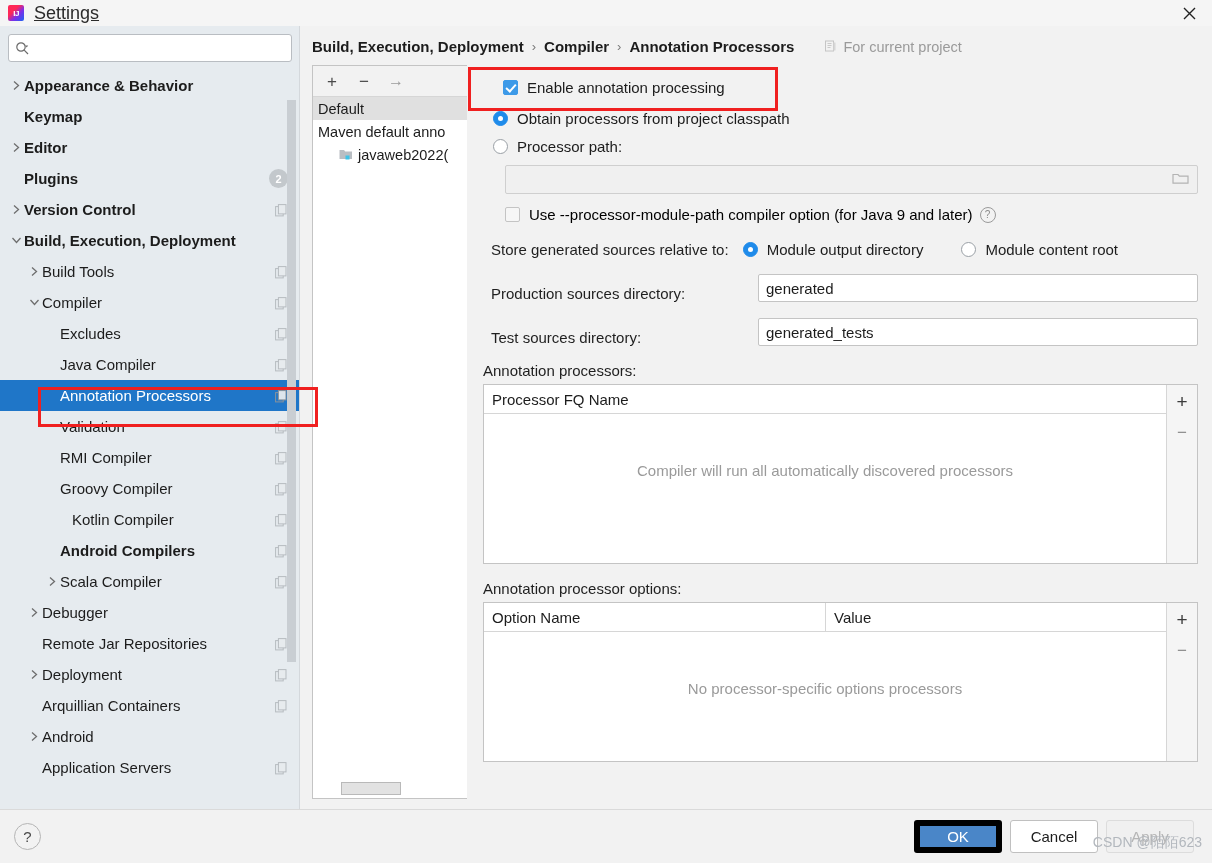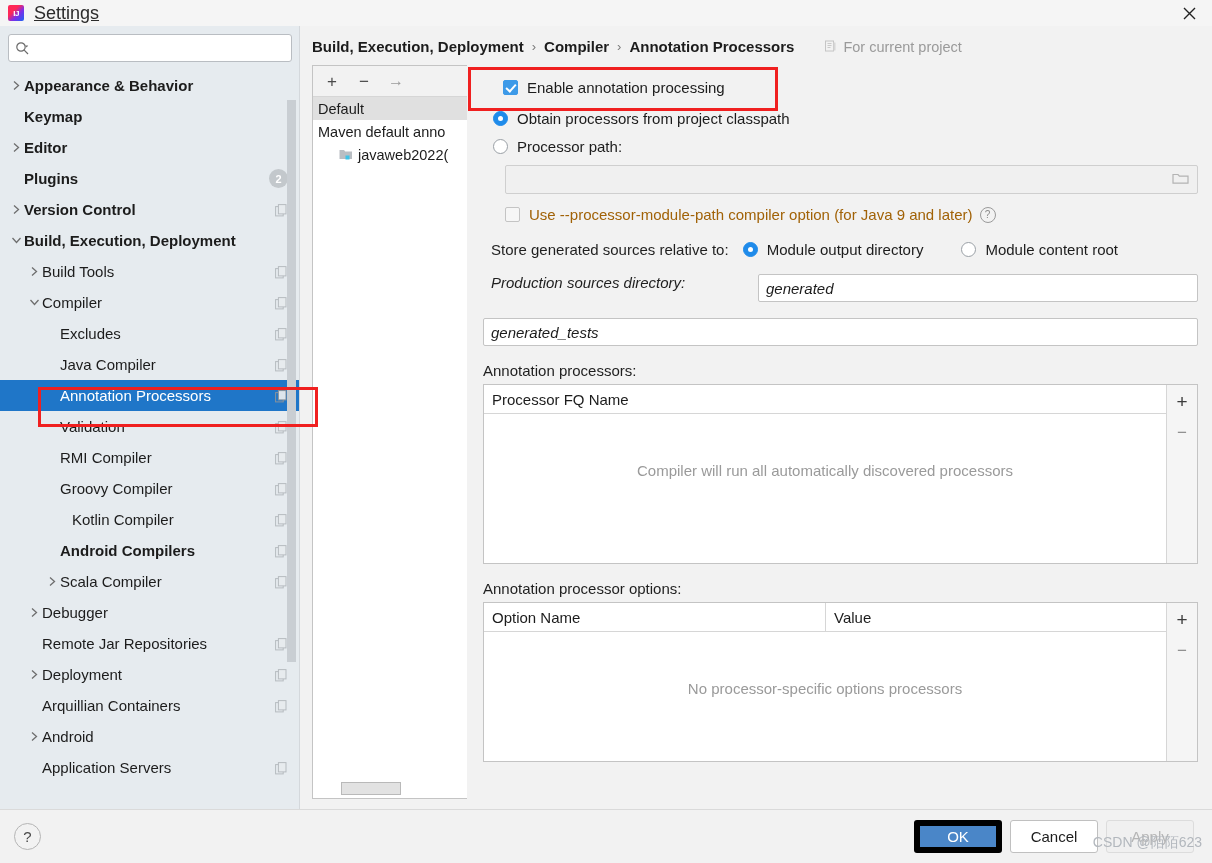--- a/index.html
+++ b/index.html
@@ -332,21 +332,21 @@
   }
   .radio.on::after {
     content: "";
     position: absolute;
     left: 4px; top: 4px;
     width: 5px; height: 5px;
     border-radius: 50%;
     background: #ffffff;
   }
   .opt-label { margin-left: 9px; font-size: 15px; color: #1c1c1c; }
-  .opt-label.muted { color: #a16207; }
+  .opt-label.muted { color: #000000; }
 
   .r-enable { padding: 14px 0 0 20px; }
   .r-obtain { padding: 14px 0 0 10px; }
   .r-procpath { padding: 11px 0 0 10px; }
 
   .path-field {
     margin: 10px 0 0 22px;
     height: 29px;
     background: #f0f0f0;
     border: 1px solid #cfcfcf;
@@ -368,21 +368,21 @@
     align-items: center;
     justify-content: center;
     margin-left: 7px;
     flex: none;
   }
 
   .r-store { padding: 18px 0 0 8px; text-align: center; }
   .r-store .caption { font-size: 15px; margin-right: 14px; }
   .gap-big { width: 38px; flex: none; }
 
-  .field-row { display: flex; align-items: flex-start; padding-top: 16px; font-style: italic; }
+  .field-row { display: flex; align-items: flex-end; padding-top: 16px; }
   .field-row .caption {
     width: 275px;
     flex: none;
     font-size: 15px;
     padding-left: 8px;
     box-sizing: border-box;
   }
   .text-input {
     flex: 1;
     height: 28px;
@@ -855,20 +855,21 @@
             <span class="radio"></span>
             <span class="opt-label">Module content root</span>
           </div>
 
           <div class="field-row">
             <span class="caption">Production sources directory:</span>
             <span class="text-input">generated</span>
           </div>
 
           <div class="field-row">
+            <span class="caption">Test sources directory:</span>
             <span class="text-input">generated_tests</span>
           </div>
 
           <div class="section-caption">Annotation processors:</div>
 
           <div class="table-box proc-table">
             <div class="table-main">
               <div class="table-head">
                 <div class="th col1">Processor FQ Name</div>
               </div>

